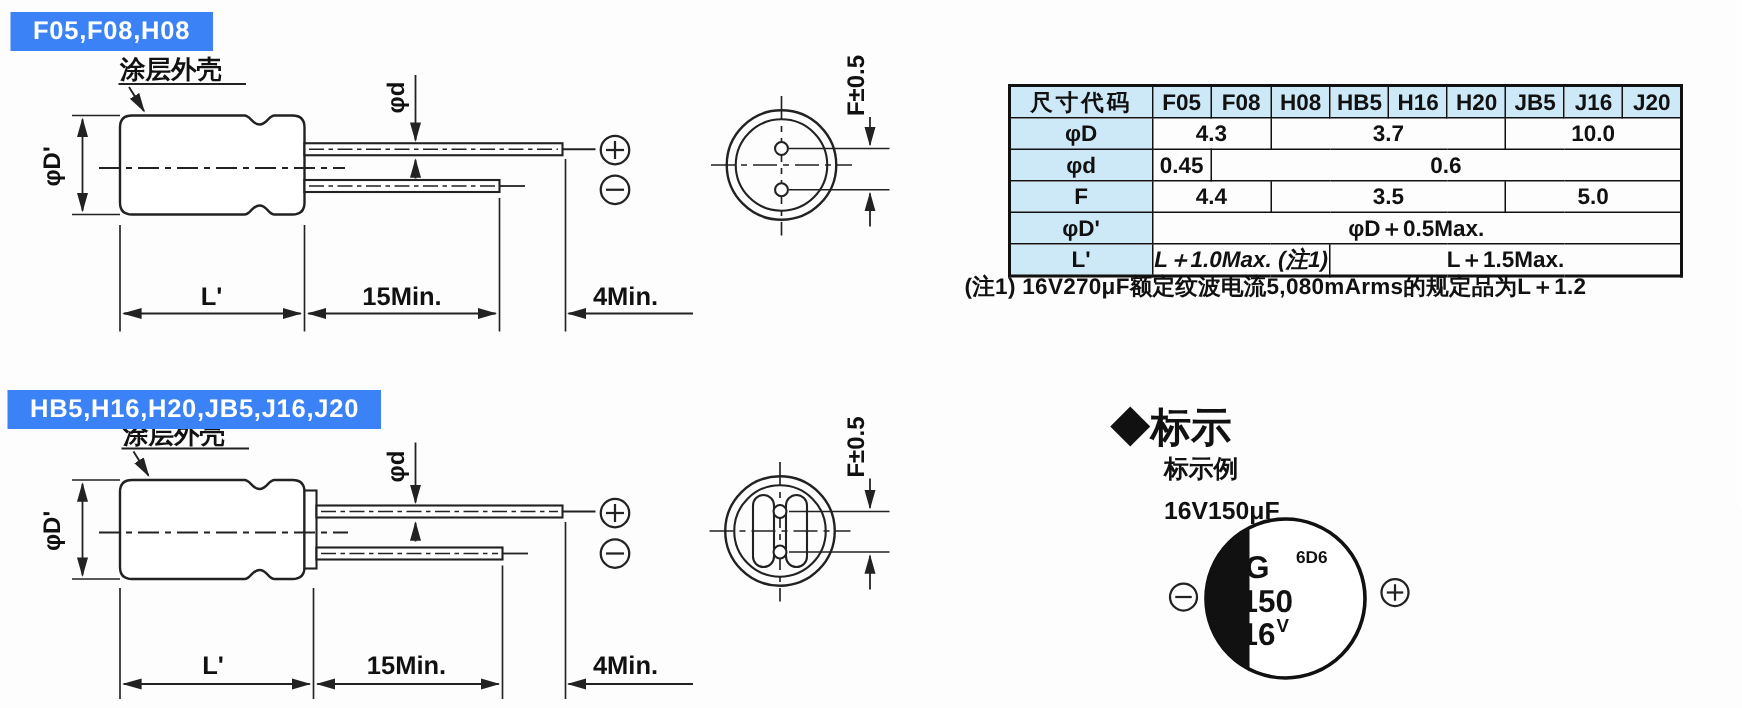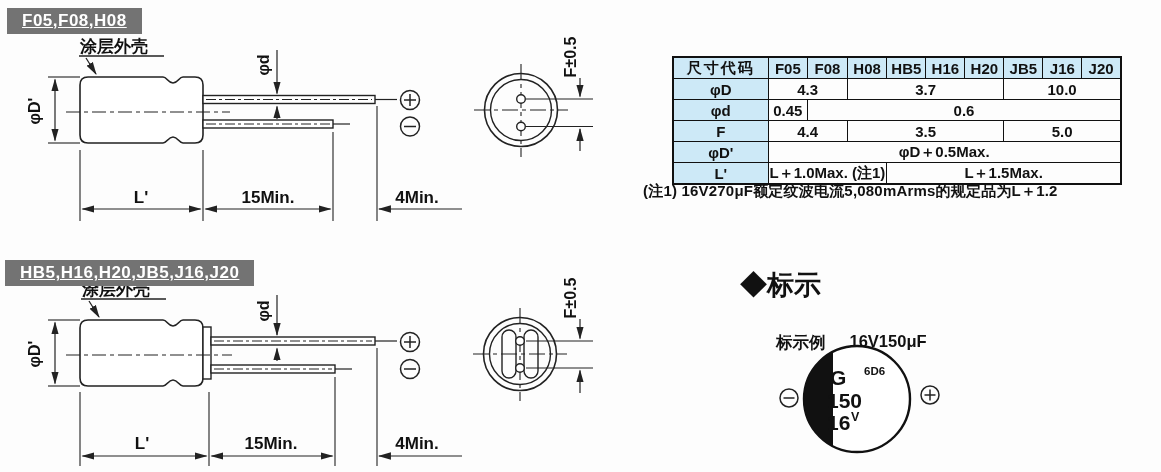--- a/index.html
+++ b/index.html
@@ -1,45 +1,44 @@
 <!DOCTYPE html>
 <html><head>
 <meta charset="utf-8">
 <style>
   html,body{margin:0;padding:0;background:#fff;}
   .canvas{
     position:relative;width:1161px;height:472px;background:#fdfdfd;
     font-family:"Liberation Sans",sans-serif;color:#111;overflow:hidden;
   }
   .seclabel{
-    position:absolute;background:#737373;color:#fff;font-weight:bold;
+    position:absolute;background:#3b82f6;color:#fff;font-weight:bold;
     font-size:17px;line-height:24px;padding:1px 15px;letter-spacing:.5px;
     white-space:nowrap;
-    text-decoration:underline;
   }
   svg{position:absolute;left:0;top:0;}
   svg text{font-family:"Liberation Sans",sans-serif;fill:#111;stroke:none;}
   
   table.dim{
     position:absolute;left:672px;top:56px;border-collapse:collapse;
     border:2.5px solid #111;table-layout:fixed;
   }
   table.dim th,table.dim td{
     border:1.8px solid #111;font-size:15px;font-weight:bold;text-align:center;
     height:20px;padding:0 1px;white-space:nowrap;overflow:hidden;
   }
   table.dim th{background:#cde9f7;}
-  td.small{font-size:12.5px;}
+  td.small{font-size:12.5px;font-style:italic;}
   .hdr0{letter-spacing:2px;}
   .note{
     position:absolute;left:643px;top:182px;font-size:15px;font-weight:bold;
     white-space:nowrap;letter-spacing:.2px;
   }
   .mark-title{position:absolute;left:740px;top:267px;font-size:27px;font-weight:bold;}
-  .mark-example{position:absolute;left:776px;top:332px;font-size:16.5px;font-weight:bold;display:flex;gap:24px;white-space:nowrap;}
+  .mark-example{position:absolute;left:776px;top:302px;font-size:16.5px;font-weight:bold;display:flex;gap:8px;white-space:nowrap;flex-direction:column;}
 </style>
 </head>
 <body>
 
 <div class="canvas">
 
   <svg width="1161" height="472" viewBox="0 0 1161 472">
     <defs>
       <marker id="ah" viewBox="0 0 12 8" refX="11" refY="4" markerWidth="13" markerHeight="9" markerUnits="userSpaceOnUse" orient="auto-start-reverse">
         <path d="M0,0.6 L12,4 L0,7.4 Z" fill="#222"></path>

